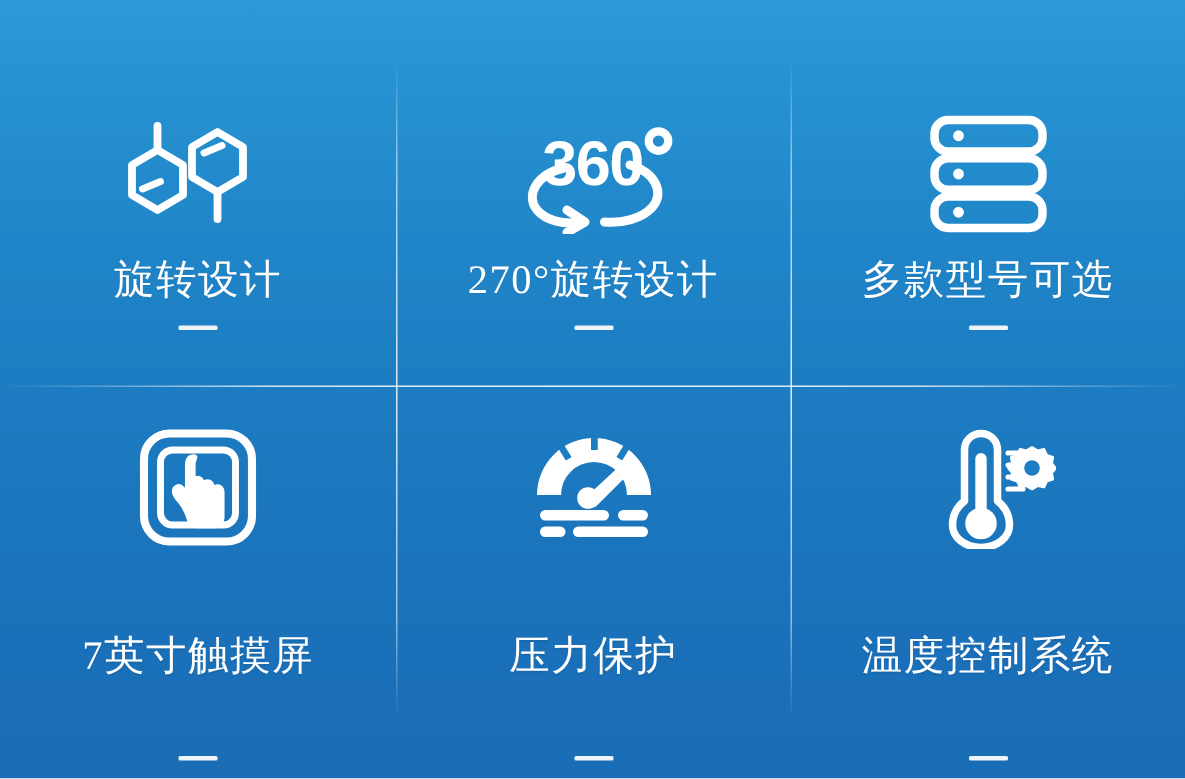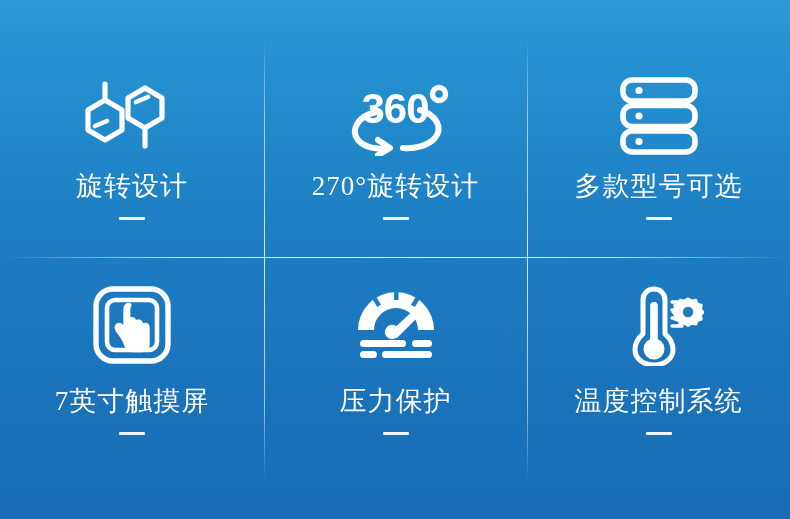--- a/index.html
+++ b/index.html
@@ -69,21 +69,21 @@
   }
   .cell {
     position: relative;
     display: flex;
     flex-direction: column;
     align-items: center;
     justify-content: flex-start;
     box-sizing: border-box;
   }
   .cell.r1 { padding-top: 76px; }
-  .cell.r2 { padding-top: 27px; }
+  .cell.r2 { padding-top: 27px; gap: 36px; }
 
   .icon-wrap {
     height: 80px;
     display: flex;
     align-items: center;
     justify-content: center;
   }
   .icon-wrap svg { display: block; }
 
   .cell-label {

